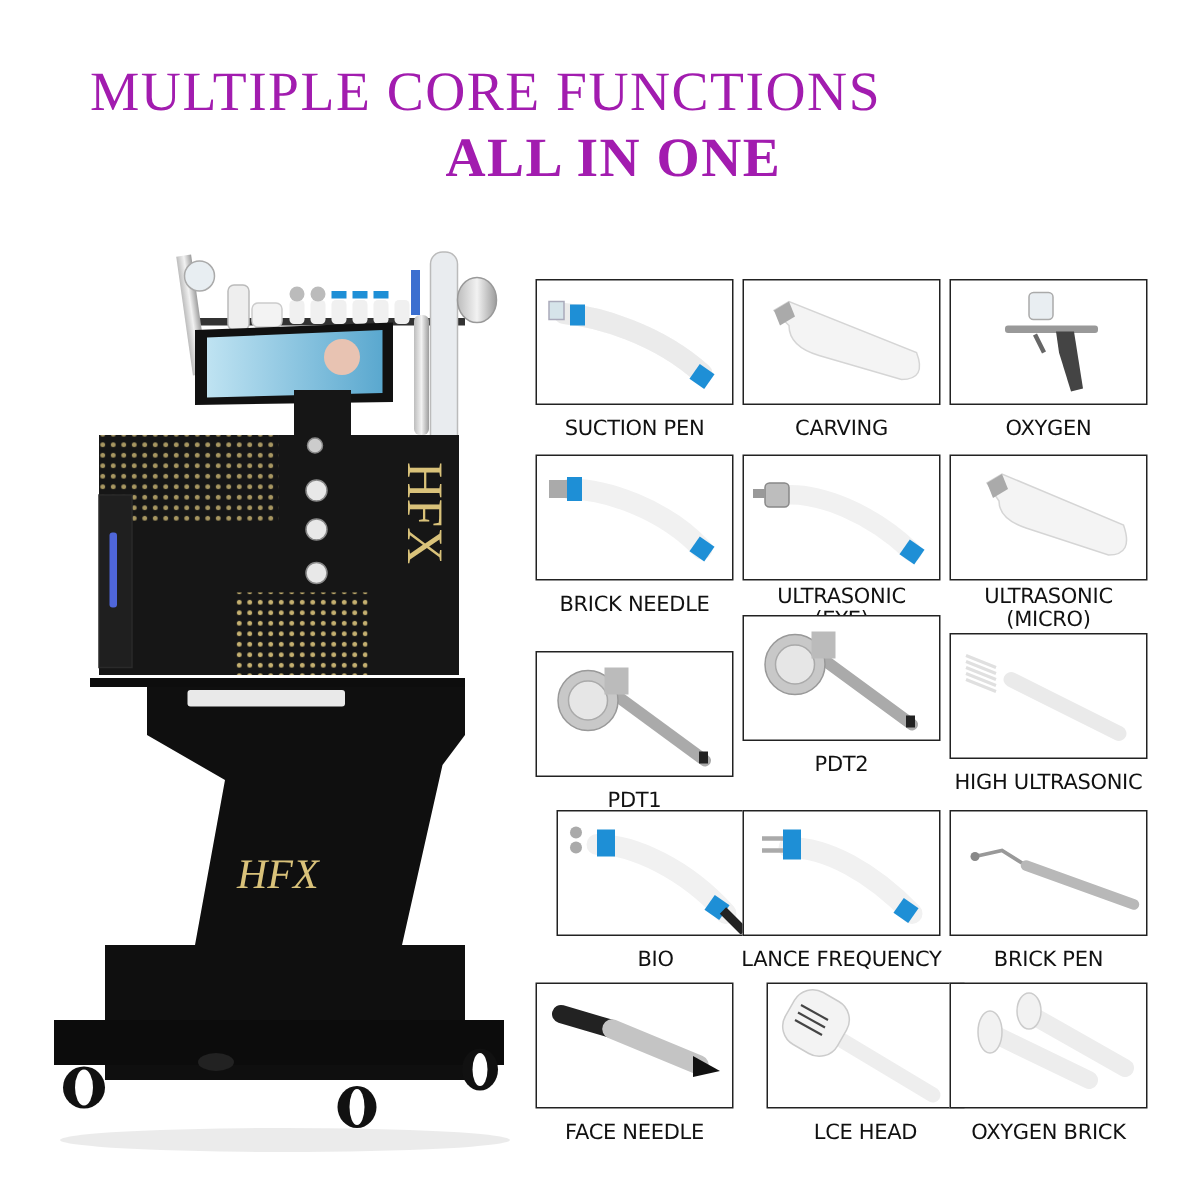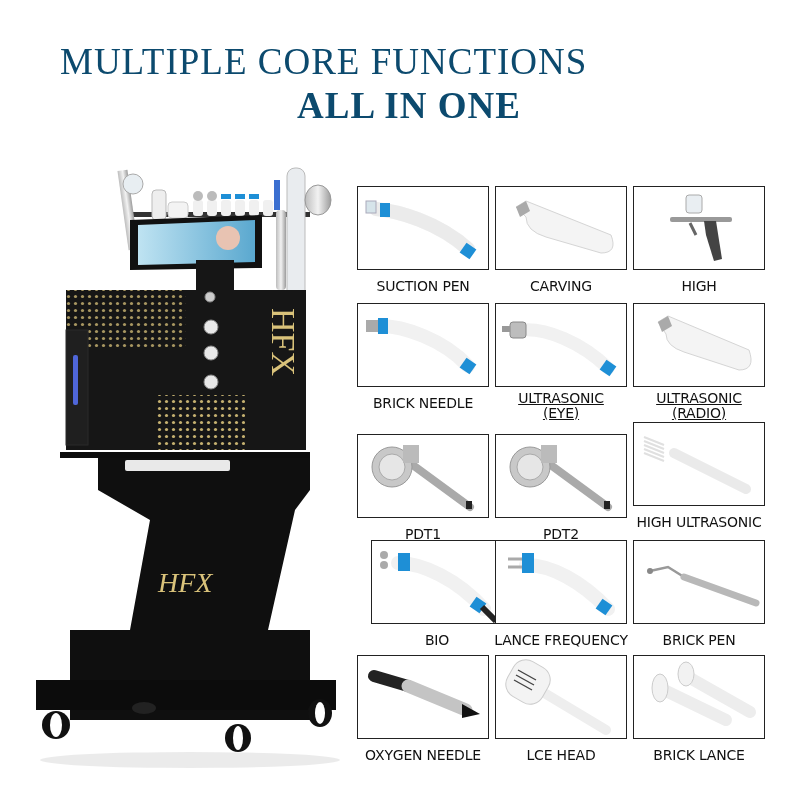--- a/index.html
+++ b/index.html
@@ -1,28 +1,28 @@
 <!DOCTYPE html>
 <html><head>
 <meta charset="utf-8">
 <style>
   html, body { margin:0; padding:0; background:#fff; }
   body { width:800px; height:800px; position:relative; overflow:hidden; font-family:"DejaVu Sans", sans-serif; }
-  .title { position:absolute; font-family:"Liberation Serif", serif; color:#0c4a6e; letter-spacing:1px; font-weight:normal; white-space:nowrap; }
+  .title { position:absolute; font-family:"Liberation Serif", serif; color:#a21caf; letter-spacing:1px; font-weight:normal; white-space:nowrap; }
   .title.l1 { left:60px; top:40px; font-size:37px; }
   .title.l2 { left:297px; top:84px; font-size:37px;font-weight:bold; }
 
   .machine { position:absolute; left:30px; top:160px; width:320px; height:620px; }
 
   .grid { position:absolute; left:357px; top:186px; width:412px; }
   .cell { position:absolute; width:152px; }
   .box { width:130px; height:82px; border:1.5px solid #222; background:#fff; position:relative; overflow:hidden; }
   .box svg { position:absolute; left:0; top:0; width:130px; height:82px; }
   .label { width:150px; margin-left:-9px; text-align:center; font-family:"DejaVu Sans", sans-serif; font-size:14px; color:#111; line-height:15px; margin-top:9px; letter-spacing:-0.2px; white-space:nowrap; }
-  .label.two { margin-top:4px;text-decoration:underline; }
+  .label.two { margin-top:4px; }
 </style>
 </head>
 <body>
 
 <div class="title l1">MULTIPLE CORE FUNCTIONS</div>
 <div class="title l2">ALL IN ONE</div>
 
 <div class="machine">
   <svg width="320" height="620" viewBox="0 0 320 620" xmlns="http://www.w3.org/2000/svg">
     <defs>
@@ -134,21 +134,21 @@
 
   <div class="cell" style="left:276px;top:0">
     <div class="box">
         <svg viewBox="0 0 130 82">
       <rect x="52" y="8" width="16" height="18" rx="3" fill="#e9eef2" stroke="#aaa"></rect>
       <rect x="36" y="30" width="62" height="5" rx="2" fill="#999"></rect>
       <path d="M70,34 L82,34 L88,72 L80,74 L72,48 Z" fill="#444"></path>
       <path d="M56,36 L62,48" stroke="#666" stroke-width="3"></path>
     </svg>
       </div>
-    <div class="label">HIGH</div>
+    <div class="label">OXYGEN</div>
   </div>
 
   <div class="cell" style="left:0;top:117px">
     <div class="box">
         <svg viewBox="0 0 130 82">
       <path d="M22,22 C45,22 85,35 110,62" stroke="#f1f1f1" stroke-width="14" fill="none" stroke-linecap="round"></path>
       <rect x="8" y="16" width="12" height="12" fill="#aaa"></rect>
       <rect x="20" y="14" width="10" height="16" fill="#1e8fd6"></rect>
       <rect x="104" y="56" width="12" height="12" fill="#1e8fd6" transform="rotate(35 110 62)"></rect>
     </svg>
@@ -168,37 +168,37 @@
     <div class="label two"><span>ULTRASONIC</span><br><span>(EYE)</span></div>
   </div>
 
   <div class="cell" style="left:276px;top:117px">
     <div class="box">
         <svg viewBox="0 0 130 82">
       <path d="M24,18 L34,12 L115,46 Q122,66 105,66 L50,48 Q32,42 32,30 Z" fill="#f4f4f4" stroke="#d5d5d5"></path>
       <polygon points="24,18 34,12 38,22 28,28" fill="#aaa"></polygon>
     </svg>
       </div>
-    <div class="label two"><span>ULTRASONIC</span><br><span>(RADIO)</span></div>
+    <div class="label two"><span>ULTRASONIC</span><br><span>(MICRO)</span></div>
   </div>
 
   <div class="cell" style="left:0;top:248px">
     <div class="box">
         <svg viewBox="0 0 130 82">
       <line x1="52" y1="28" x2="112" y2="72" stroke="#aaa" stroke-width="8" stroke-linecap="round"></line>
       <circle cx="34" cy="32" r="20" fill="#c8c8c8" stroke="#999"></circle>
       <circle cx="34" cy="32" r="13" fill="#e6e6e6" stroke="#aaa"></circle>
       <rect x="45" y="10" width="16" height="18" fill="#bbb"></rect>
       <rect x="108" y="66" width="6" height="8" fill="#222"></rect>
     </svg>
       </div>
     <div class="label">PDT1</div>
   </div>
 
-  <div class="cell" style="left:138px;top:248px">
+  <div class="cell" style="left:138px;top:224px">
     <div class="box">
         <svg viewBox="0 0 130 82">
       <line x1="52" y1="28" x2="112" y2="72" stroke="#aaa" stroke-width="8" stroke-linecap="round"></line>
       <circle cx="34" cy="32" r="20" fill="#c8c8c8" stroke="#999"></circle>
       <circle cx="34" cy="32" r="13" fill="#e6e6e6" stroke="#aaa"></circle>
       <rect x="45" y="10" width="16" height="18" fill="#bbb"></rect>
       <rect x="108" y="66" width="6" height="8" fill="#222"></rect>
     </svg>
       </div>
     <div class="label">PDT2</div>
@@ -259,24 +259,24 @@
   </div>
 
   <div class="cell" style="left:0;top:469px">
     <div class="box">
         <svg viewBox="0 0 130 82">
       <line x1="16" y1="20" x2="50" y2="30" stroke="#222" stroke-width="12" stroke-linecap="round"></line>
       <line x1="50" y1="30" x2="108" y2="54" stroke="#c4c4c4" stroke-width="13" stroke-linecap="round"></line>
       <polygon points="104,48 122,58 104,62" fill="#111"></polygon>
     </svg>
       </div>
-    <div class="label">OXYGEN NEEDLE</div>
-  </div>
-
-  <div class="cell" style="left:138px;top:469px">
+    <div class="label">FACE NEEDLE</div>
+  </div>
+
+  <div class="cell" style="left:154px;top:469px">
     <div class="box">
         <svg viewBox="0 0 130 82">
       <line x1="50" y1="38" x2="110" y2="74" stroke="#eee" stroke-width="10" stroke-linecap="round"></line>
       <rect x="12" y="6" width="40" height="40" rx="14" fill="#f3f3f3" stroke="#ccc" transform="rotate(30 32 26)"></rect>
       <g stroke="#444" stroke-width="1.4">
         <line x1="22" y1="14" x2="40" y2="24"></line>
             <line x1="20" y1="19" x2="38" y2="29"></line>
         <line x1="18" y1="24" x2="36" y2="34"></line>
       </g>
     </svg>
@@ -286,15 +286,15 @@
 
   <div class="cell" style="left:276px;top:469px">
     <div class="box">
         <svg viewBox="0 0 130 82">
       <line x1="30" y1="34" x2="92" y2="64" stroke="#ededed" stroke-width="12" stroke-linecap="round"></line>
       <ellipse cx="26" cy="32" rx="8" ry="14" fill="#f2f2f2" stroke="#ccc"></ellipse>
       <line x1="56" y1="22" x2="116" y2="56" stroke="#ededed" stroke-width="12" stroke-linecap="round"></line>
       <ellipse cx="52" cy="18" rx="8" ry="12" fill="#f2f2f2" stroke="#ccc"></ellipse>
     </svg>
       </div>
-    <div class="label">BRICK LANCE</div>
+    <div class="label">OXYGEN BRICK</div>
   </div>
 </div>
 
 </body></html>

